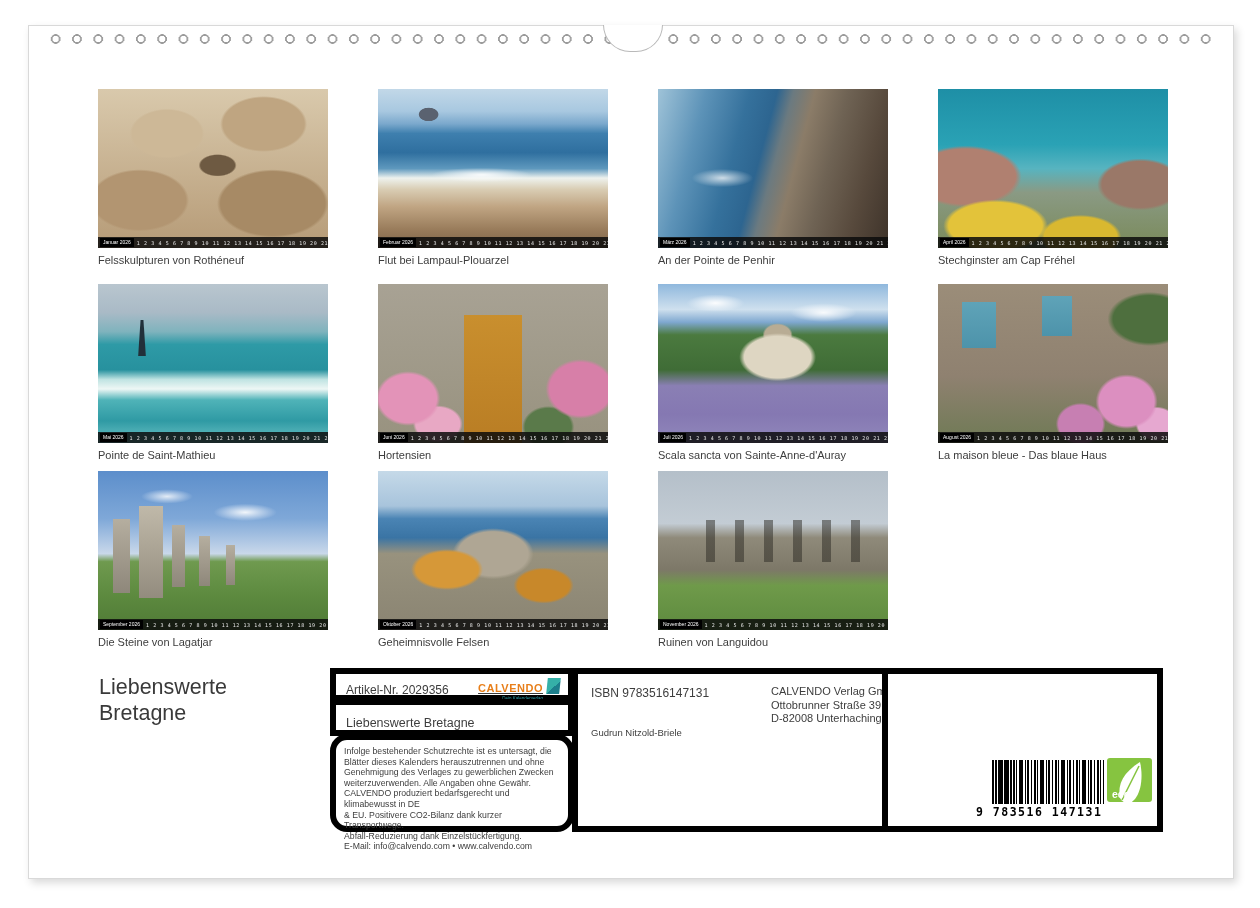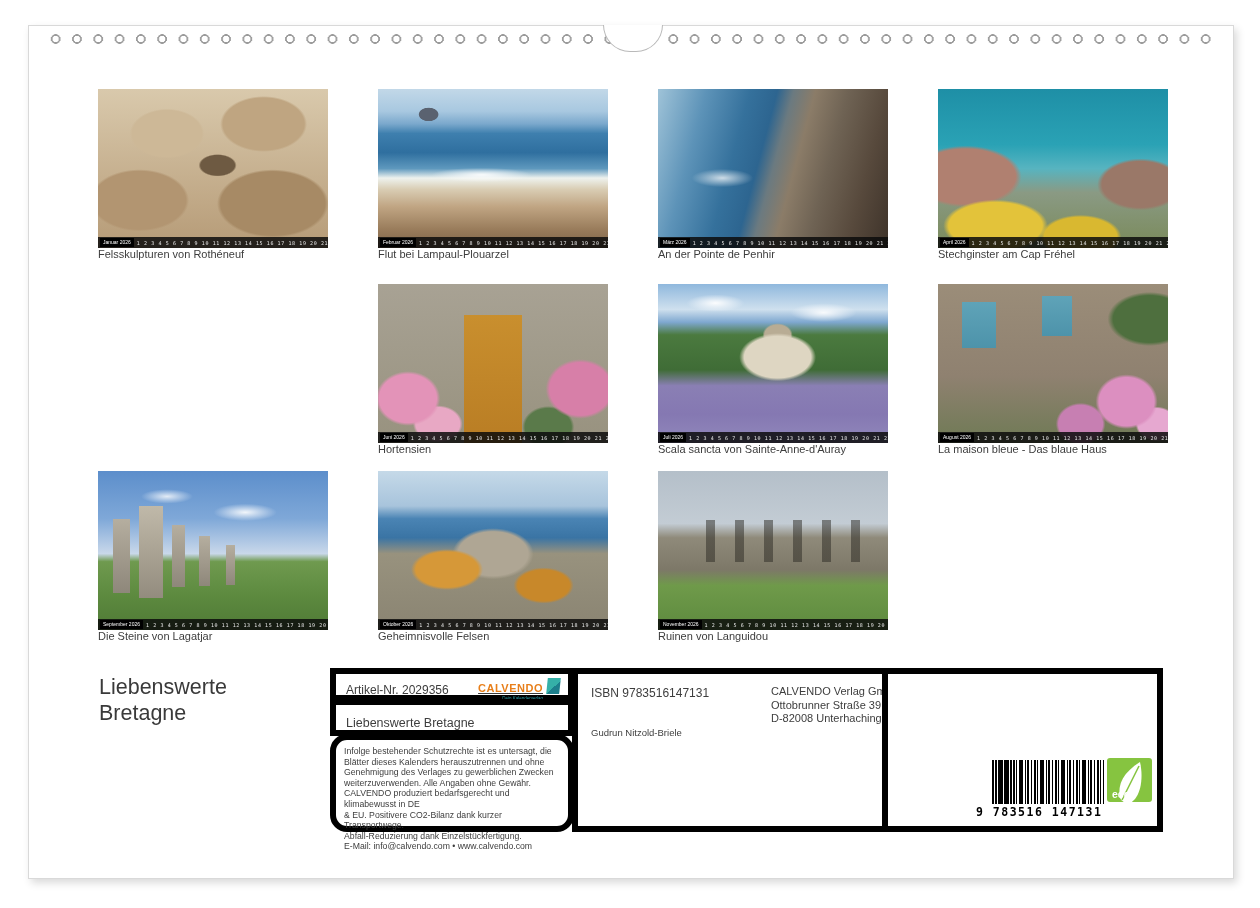--- a/index.html
+++ b/index.html
@@ -12,21 +12,21 @@
   .binding{position:absolute;left:16px;top:7px;width:1172px;height:12px;
     background-image:radial-gradient(circle at 50% 50%,
       rgba(0,0,0,0) 3.1px,#9b9b9b 3.5px,#9b9b9b 4.6px,rgba(0,0,0,0) 5px);
     background-size:21.3px 12px;background-repeat:repeat-x;}
   .notch{position:absolute;left:574px;top:-1px;width:58px;height:26px;
     background:#fff;border:1px solid #b9b9b9;border-top:none;
     border-radius:0 0 30px 30px;}
   
   figure{margin:0;position:absolute;width:230px;}
   .photo{position:relative;width:230px;height:159px;overflow:hidden;}
-  figcaption{margin-top:0;font-size:11px;color:#3d3d3d;}
+  figcaption{margin-top:6px;font-size:11px;color:#3d3d3d;}
   .strip{position:absolute;left:0;bottom:0;width:100%;height:11px;
     background:rgba(12,12,12,.85);display:flex;align-items:center;
     gap:3px;padding:0 2px;box-sizing:border-box;overflow:hidden;}
   .mlabel{background:#000;color:#fff;font-size:5px;line-height:9px;
     height:9px;padding:0 3px;white-space:nowrap;flex:0 0 auto;}
   .days{color:#e8e8e8;font-size:5px;letter-spacing:.6px;white-space:nowrap;
     font-family:"DejaVu Sans Mono",monospace;}
   
   .ph1{background:
     radial-gradient(60px 40px at 30% 28%,#cdb897 0 58%,transparent 62%),
@@ -179,20 +179,30 @@
   <figure style="left:909px;top:63px">
     <div class="photo ph4">
       <div class="strip">
         <span class="mlabel">April 2026</span>
         <span class="days">1 2 3 4 5 6 7 8 9 10 11 12 13 14 15 16 17 18 19 20 21 22 23 24 25 26 27 28 29 30</span>
       </div>
     </div>
     <figcaption>Stechginster am Cap Fréhel</figcaption>
   </figure>
 
+  <figure style="left:69px;top:258px">
+    <div class="photo ph5">
+      <div class="lighthouse"></div>
+      <div class="strip">
+        <span class="mlabel">Mai 2026</span>
+        <span class="days">1 2 3 4 5 6 7 8 9 10 11 12 13 14 15 16 17 18 19 20 21 22 23 24 25 26 27 28 29 30 31</span>
+      </div>
+    </div>
+    <figcaption>Pointe de Saint-Mathieu</figcaption>
+  </figure>
   <figure style="left:349px;top:258px">
     <div class="photo ph6">
       <div class="strip">
         <span class="mlabel">Juni 2026</span>
         <span class="days">1 2 3 4 5 6 7 8 9 10 11 12 13 14 15 16 17 18 19 20 21 22 23 24 25 26 27 28 29 30</span>
       </div>
     </div>
     <figcaption>Hortensien</figcaption>
   </figure>
   <figure style="left:629px;top:258px">

